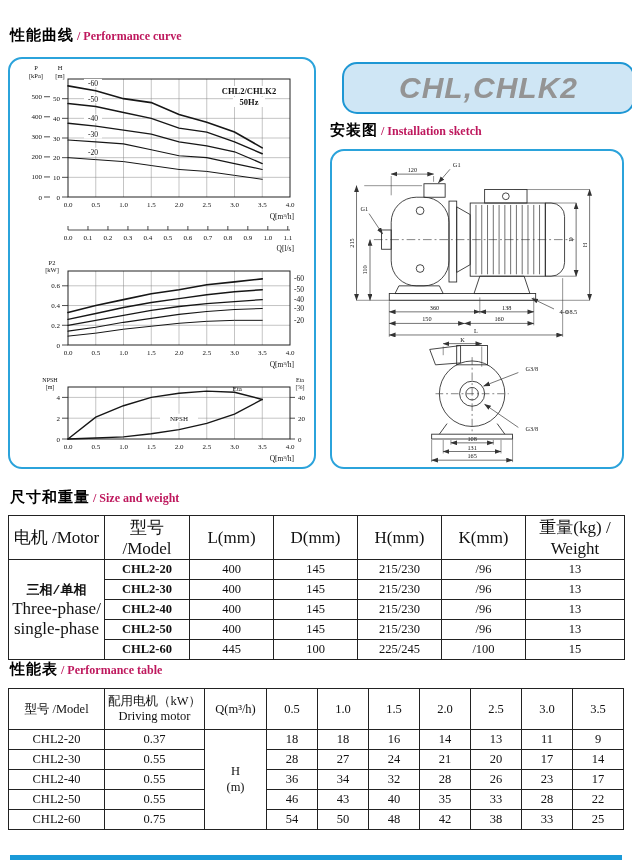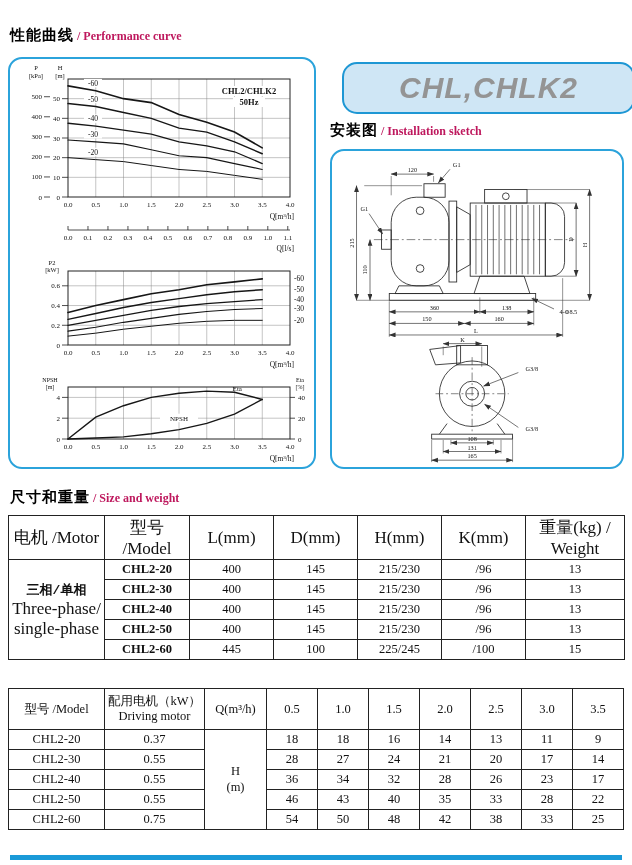--- a/index.html
+++ b/index.html
@@ -409,20 +409,21 @@
           <td class="model-cell">CHL2-60</td>
           <td>445</td>
           <td>100</td>
           <td>225/245</td>
           <td>/100</td>
           <td>15</td>
         </tr>
       </tbody>
     </table>
 
+  <h2 class="sec" style="left:10px;top:660px;"><span class="zh">性能表</span><span class="en"> / Performance table</span></h2>
 
   <table id="perf-table">
     <colgroup>
         <col style="width:96px">
         <col style="width:100px">
         <col style="width:62px">
         <col style="width:51px">
         <col style="width:51px">
         <col style="width:51px">
         <col style="width:51px">

